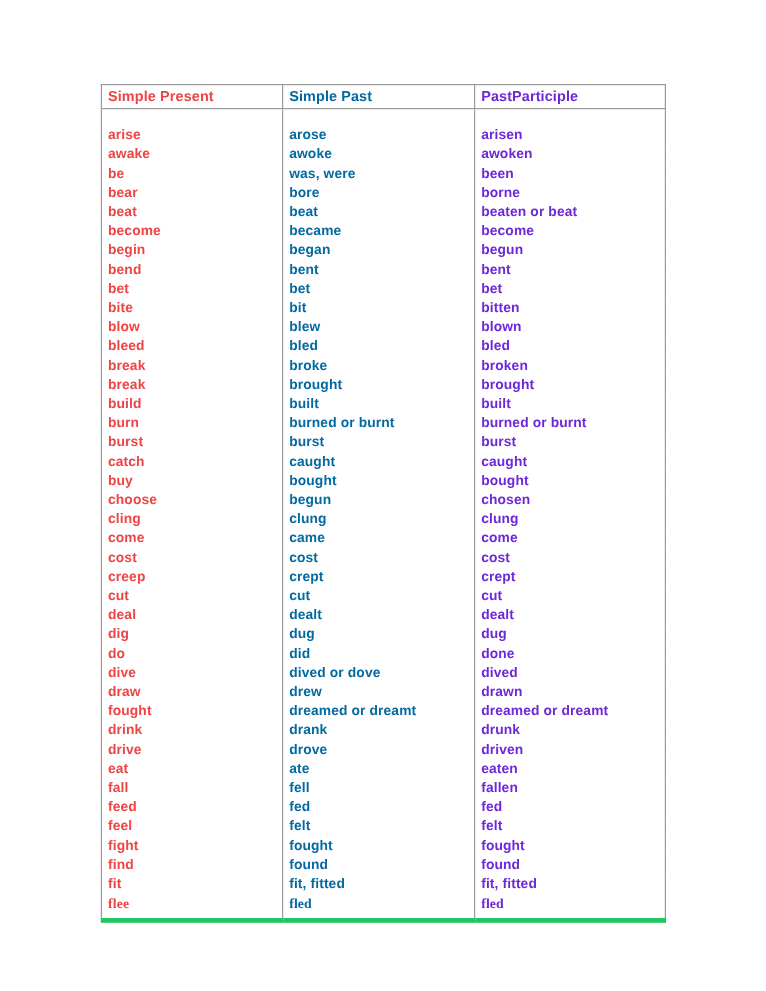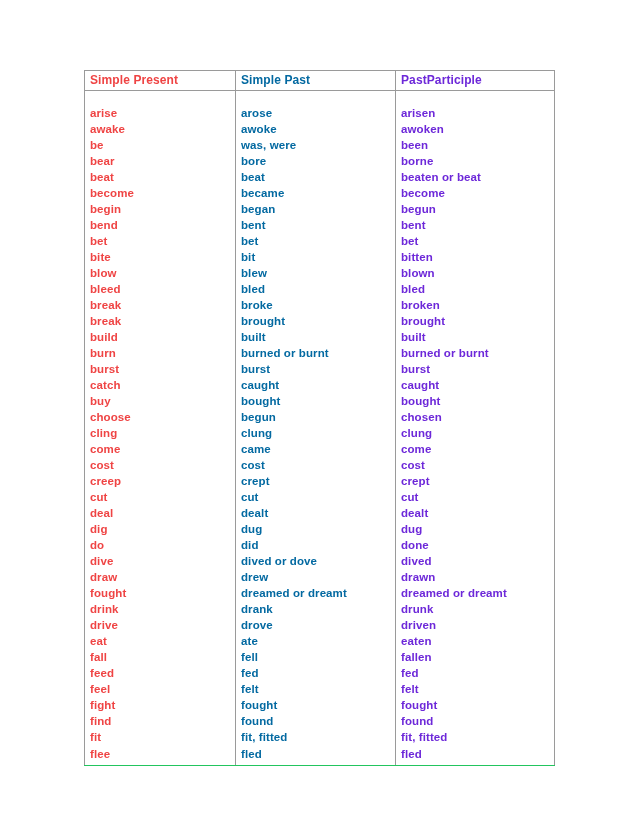--- a/index.html
+++ b/index.html
@@ -61,23 +61,24 @@
     height: 19px;
     line-height: 19px;
     font-size: 12px;
   }
 
   table.verb-table tbody tr:first-child td {
     padding-top: 14px;
   }
 
   table.verb-table tbody tr:last-child td {
-    border-bottom: 1px solid #22c55e;
+    border-bottom: 4px solid #22c55e;
     padding-bottom: 2px;
     height: 18px;
+    font-family: Liberation Serif, serif;
   }
 
   
   .col-present { color: #ef4444; }
   .col-past    { color: #0369a1; }
   .col-part    { color: #6d28d9; }
 </style>
 </head>
 <body>
 

